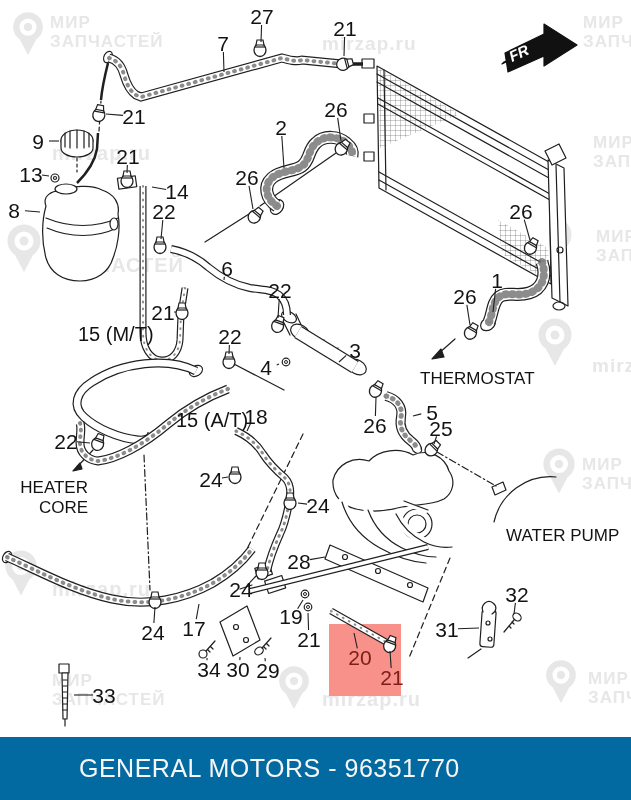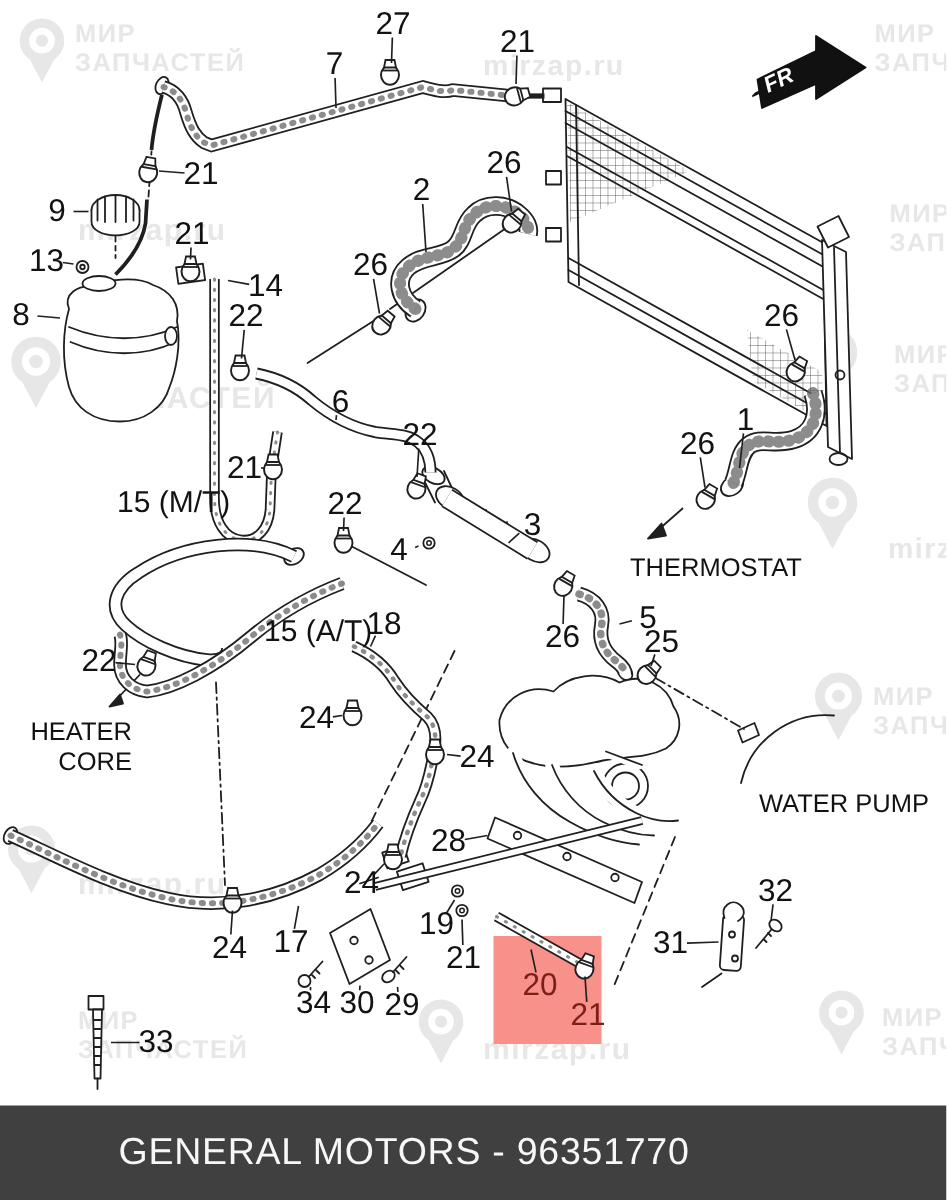--- a/index.html
+++ b/index.html
@@ -484,18 +484,18 @@
         <text x="420" y="384" font-size="17" text-anchor="start" fill="#121212">THERMOSTAT</text>
         <text x="506" y="541" font-size="17" text-anchor="start" fill="#121212">WATER PUMP</text>
         <text x="88" y="493" font-size="17" text-anchor="end" fill="#121212">HEATER</text>
         <text x="88" y="513" font-size="17" text-anchor="end" fill="#121212">CORE</text>
         <text x="78" y="341" font-size="20" text-anchor="start" fill="#121212">15 (M/T)</text>
         <text x="176" y="427" font-size="20" text-anchor="start" fill="#121212">15 (A/T)</text>
       </g>
 </svg>
 </div>
 
-<div id="footer" style="background: #404040;">
+<div id="footer" style="background: #0369a1;">
   <div class="cap">
     <span>GENERAL MOTORS - 96351770</span>
     <span class="gap"></span>
   </div>
 </div>
 
 </body></html>

